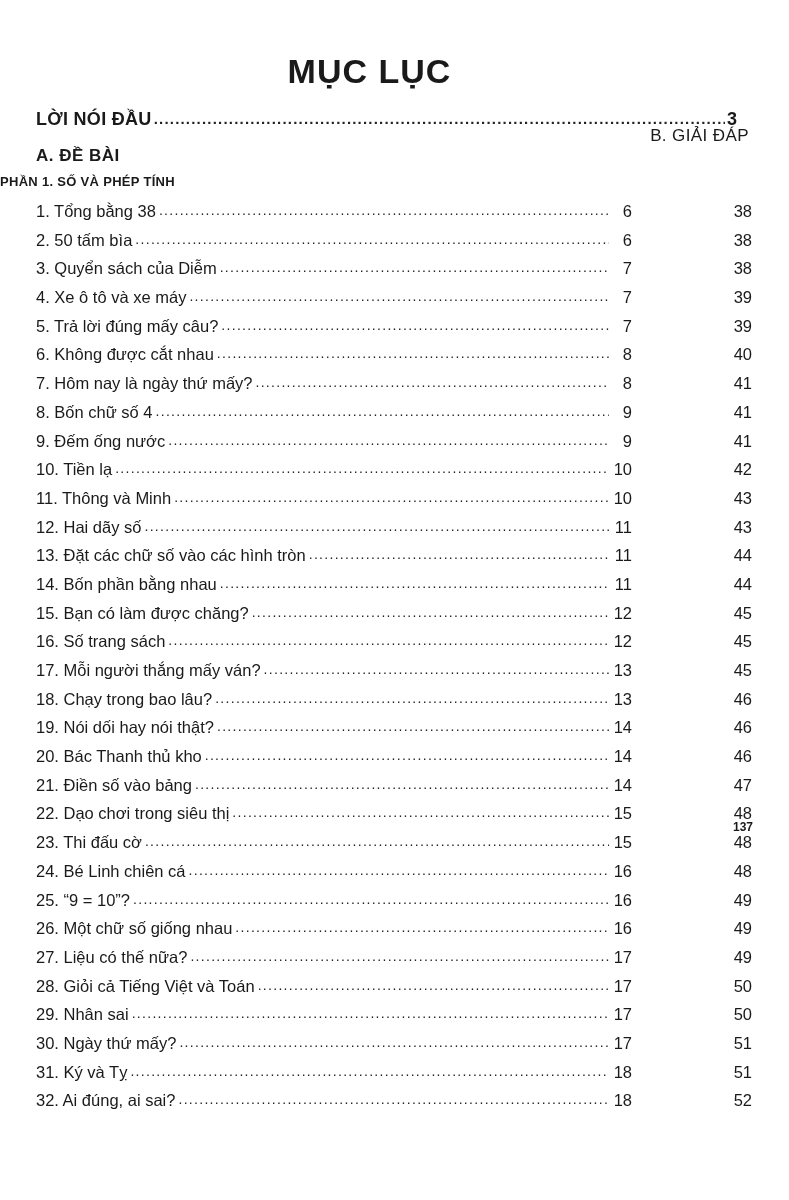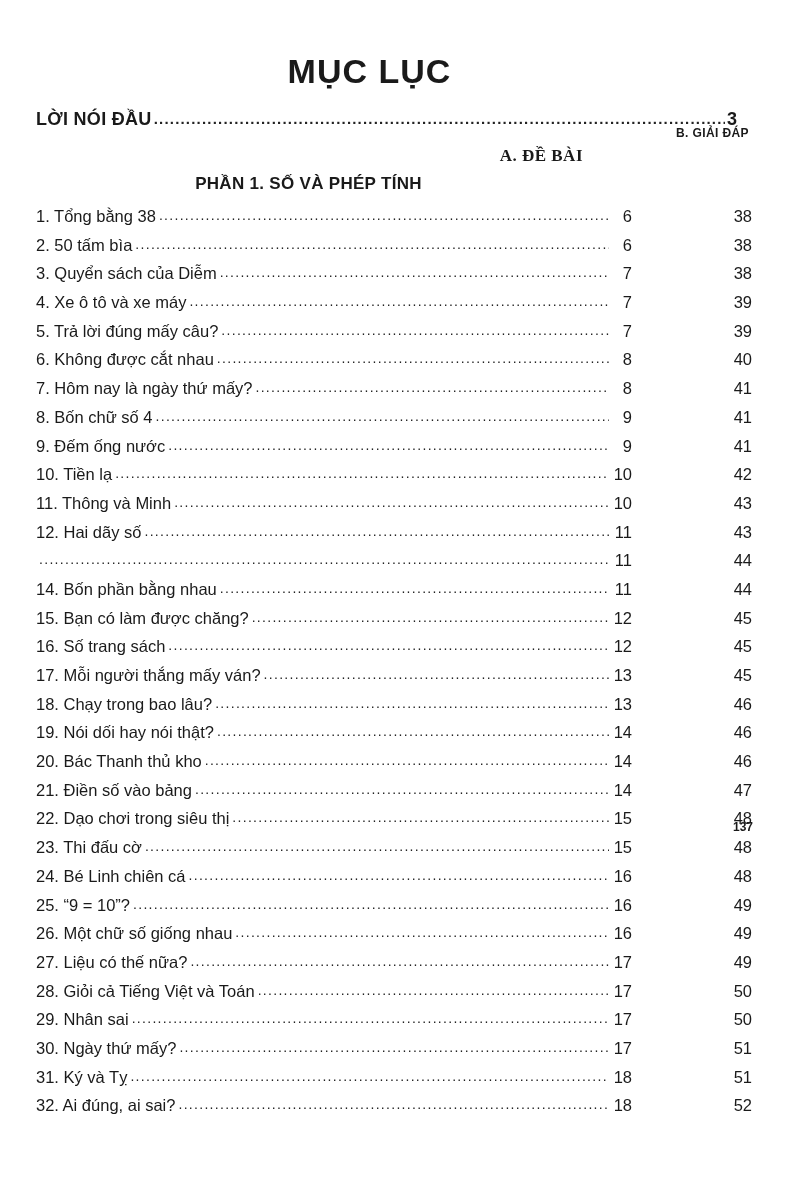--- a/index.html
+++ b/index.html
@@ -61,39 +61,37 @@
   }
   .columns-head {
     display: flex;
     margin-top: 16px;
     padding: 0 36px 0 36px;
     font-size: 17px;
     font-weight: 700;
   }
   .col-a {
     width: 100%;
-    text-align: right;
+    text-align: left;
     padding-right: 170px;
     box-sizing: border-box;
     letter-spacing: 0.5px;
-    font-family: Liberation Serif, serif;
   }
   .col-b {
     position: absolute;
     right: 40px;
-    font-size: 12px;
-    font-weight: 700;
+    font-size: 17px;
+    font-weight: 400;
     letter-spacing: 0.4px;
   }
   .head-wrap {
     position: relative;
   }
   .section-title {
-    text-align: center;
-    font-size: 17px;
+    font-size: 13px;
     font-weight: 700;
     margin-top: 8px;
     padding-right: 172px;
     letter-spacing: 0.3px;
   }
   .toc {
     margin-top: 14px;
     padding: 0 16px 0 36px;
   }
   .toc-row {
@@ -267,20 +265,21 @@
       <div class="entry">
         <span class="entry-label">12. Hai dãy số</span>
         <span class="entry-dots">................................................................................................................................</span>
         <span class="entry-page">11</span>
       </div>
       <div class="answer-page">43</div>
     </div>
 
     <div class="toc-row">
       <div class="entry">
+        <span class="entry-label">13. Đặt các chữ số vào các hình tròn</span>
         <span class="entry-dots">................................................................................................................................</span>
         <span class="entry-page">11</span>
       </div>
       <div class="answer-page">44</div>
     </div>
 
     <div class="toc-row">
       <div class="entry">
         <span class="entry-label">14. Bốn phần bằng nhau</span>
         <span class="entry-dots">................................................................................................................................</span>

